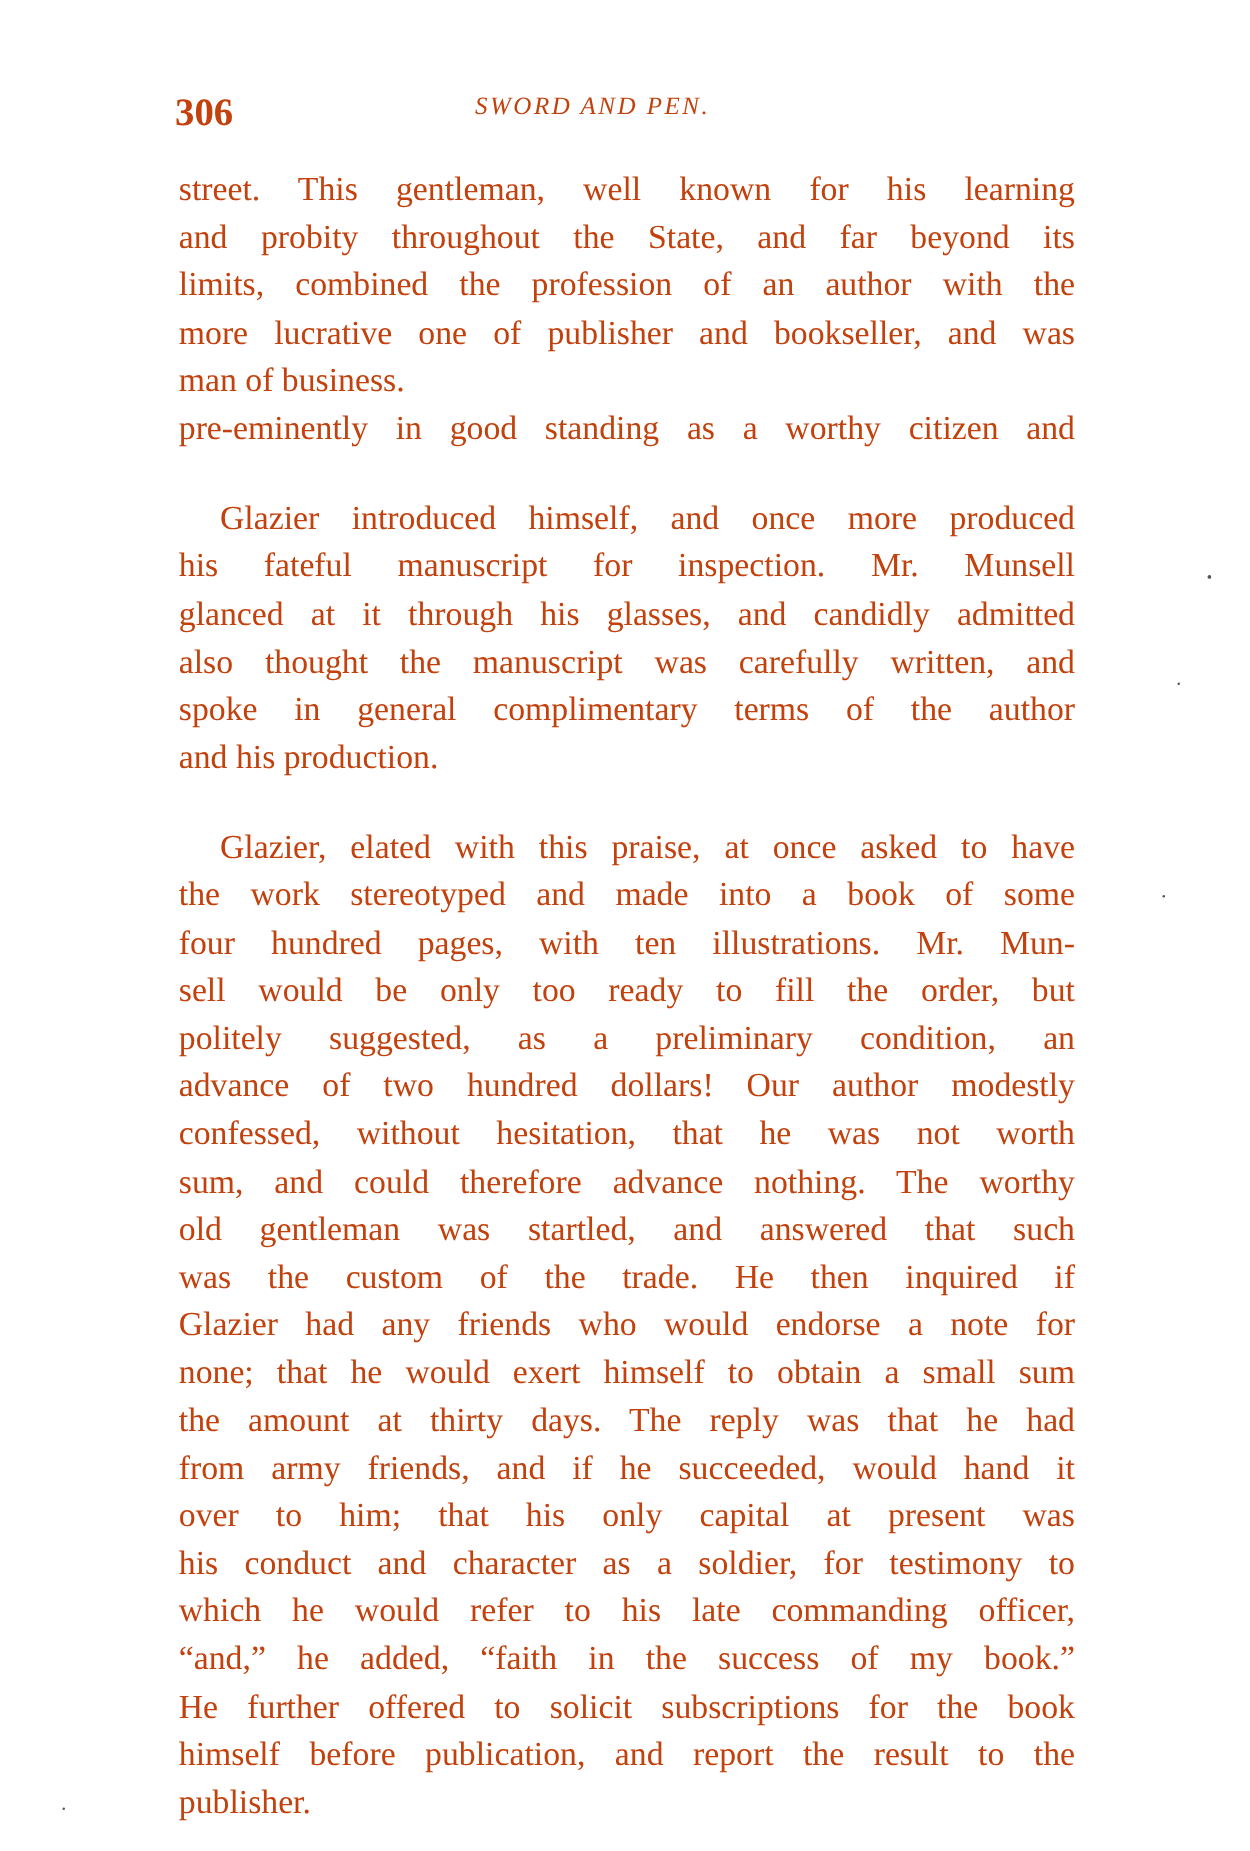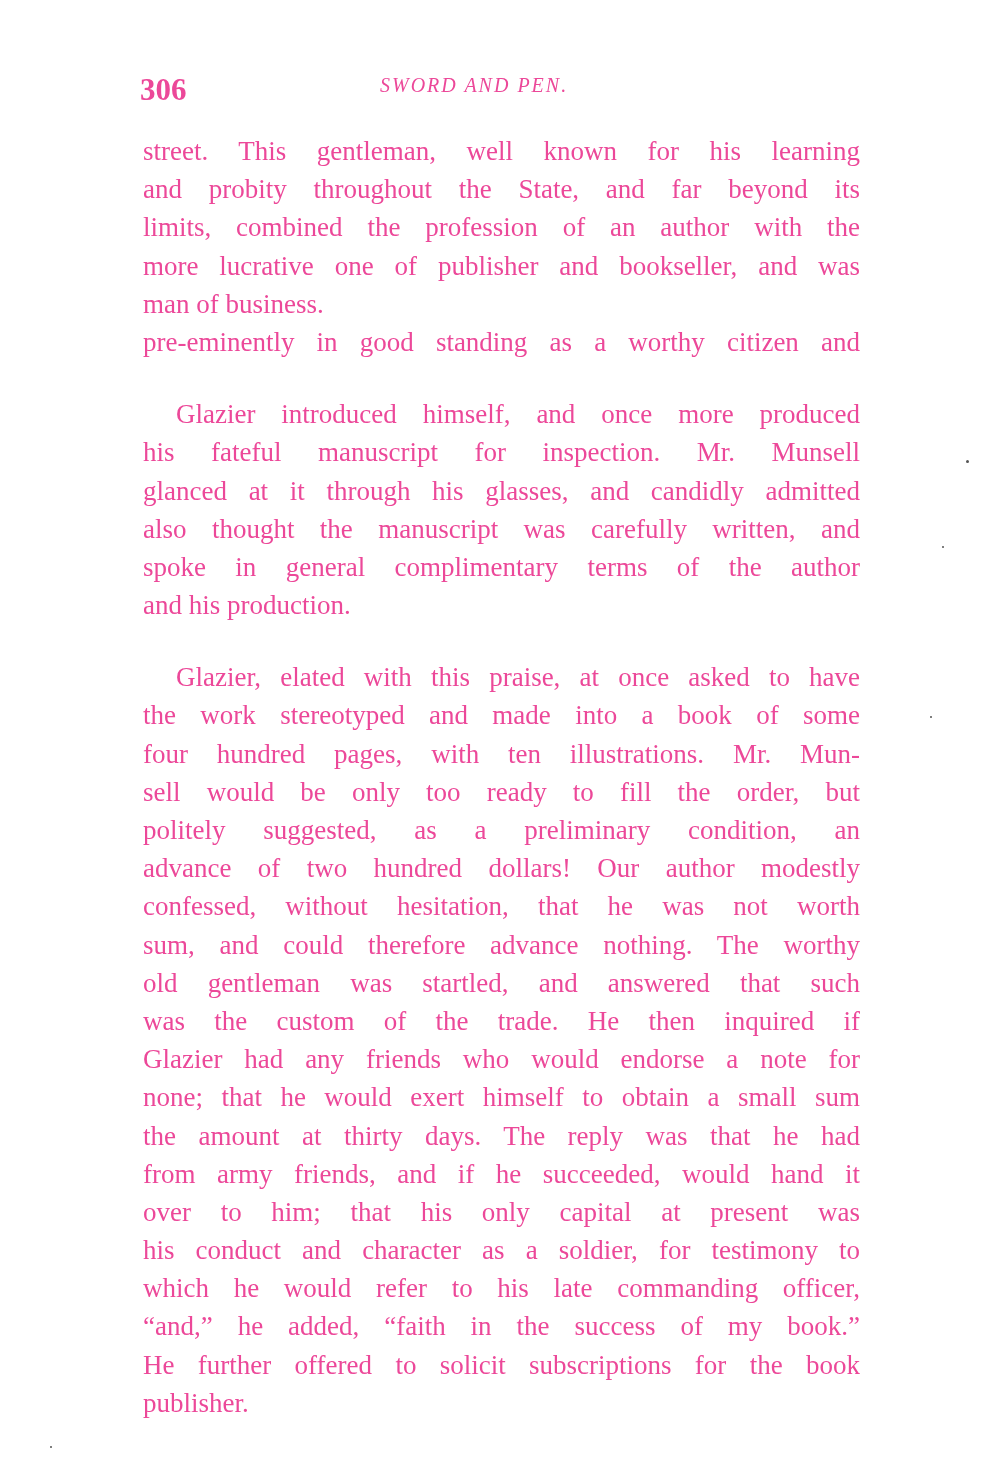--- a/index.html
+++ b/index.html
@@ -1,17 +1,17 @@
 <!DOCTYPE html>
 <html><head>
 <meta charset="utf-8">
 <style>
   html, body { margin:0; padding:0; background:#ffffff; }
   body { width:1000px; height:1481px; position:relative; overflow:hidden; }
-  .page { position:absolute; left:0; top:0; width:1000px; height:1481px; background:#fff; color:#ec4899; }
+  .page { position:absolute; left:0; top:0; width:1000px; height:1481px; background:#fff; color:#c2410c; }
   .header { position:absolute; top:72px; left:140px; width:720px; height:40px; font-family:"Liberation Serif","DejaVu Serif",serif; }
   .pnum { position:absolute; left:0; top:0; font-size:31px; font-weight:bold; }
   .rhead { position:absolute; left:240px; top:2px; font-size:20px; font-style:italic; letter-spacing:2px; }
   .body { position:absolute; top:132px; left:143px; width:717px; font-family:"Liberation Serif","DejaVu Serif",serif; font-size:27px; }
   .line { display:block; height:38.2px; line-height:38.2px; text-align:justify; text-align-last:justify; white-space:nowrap; overflow:visible; }
   .line.last { text-align-last:left; }
   .line.indent { padding-left:33px;margin-top:34px; }
   .speck { position:absolute; width:3px; height:3px; background:#555; border-radius:50%; }
 </style>
 </head>
@@ -53,20 +53,21 @@
         <span class="line">was the custom of the trade.  He then inquired if</span>
         <span class="line">Glazier had any friends who would endorse a note for</span>
         <span class="line">none; that he would exert himself to obtain a small sum</span>
         <span class="line">the amount at thirty days.  The reply was that he had</span>
         <span class="line">from army friends, and if he succeeded, would hand it</span>
         <span class="line">over to him; that his only capital at present was</span>
         <span class="line">his conduct and character as a soldier, for testimony to</span>
         <span class="line">which he would refer to his late commanding officer,</span>
         <span class="line">“and,” he added, “faith in the success of my book.”</span>
         <span class="line">He further offered to solicit subscriptions for the book</span>
+        <span class="line">himself before publication, and report the result to the</span>
         <span class="line last">publisher.</span>
       </div>
     </div>
 
   <span class="speck" style="left:966px;top:460px;"></span>
   <span class="speck" style="left:942px;top:546px;width:2px;height:2px;"></span>
   <span class="speck" style="left:930px;top:716px;width:2px;height:2px;"></span>
   <span class="speck" style="left:50px;top:1446px;width:2px;height:2px;"></span>
 </div>
 

